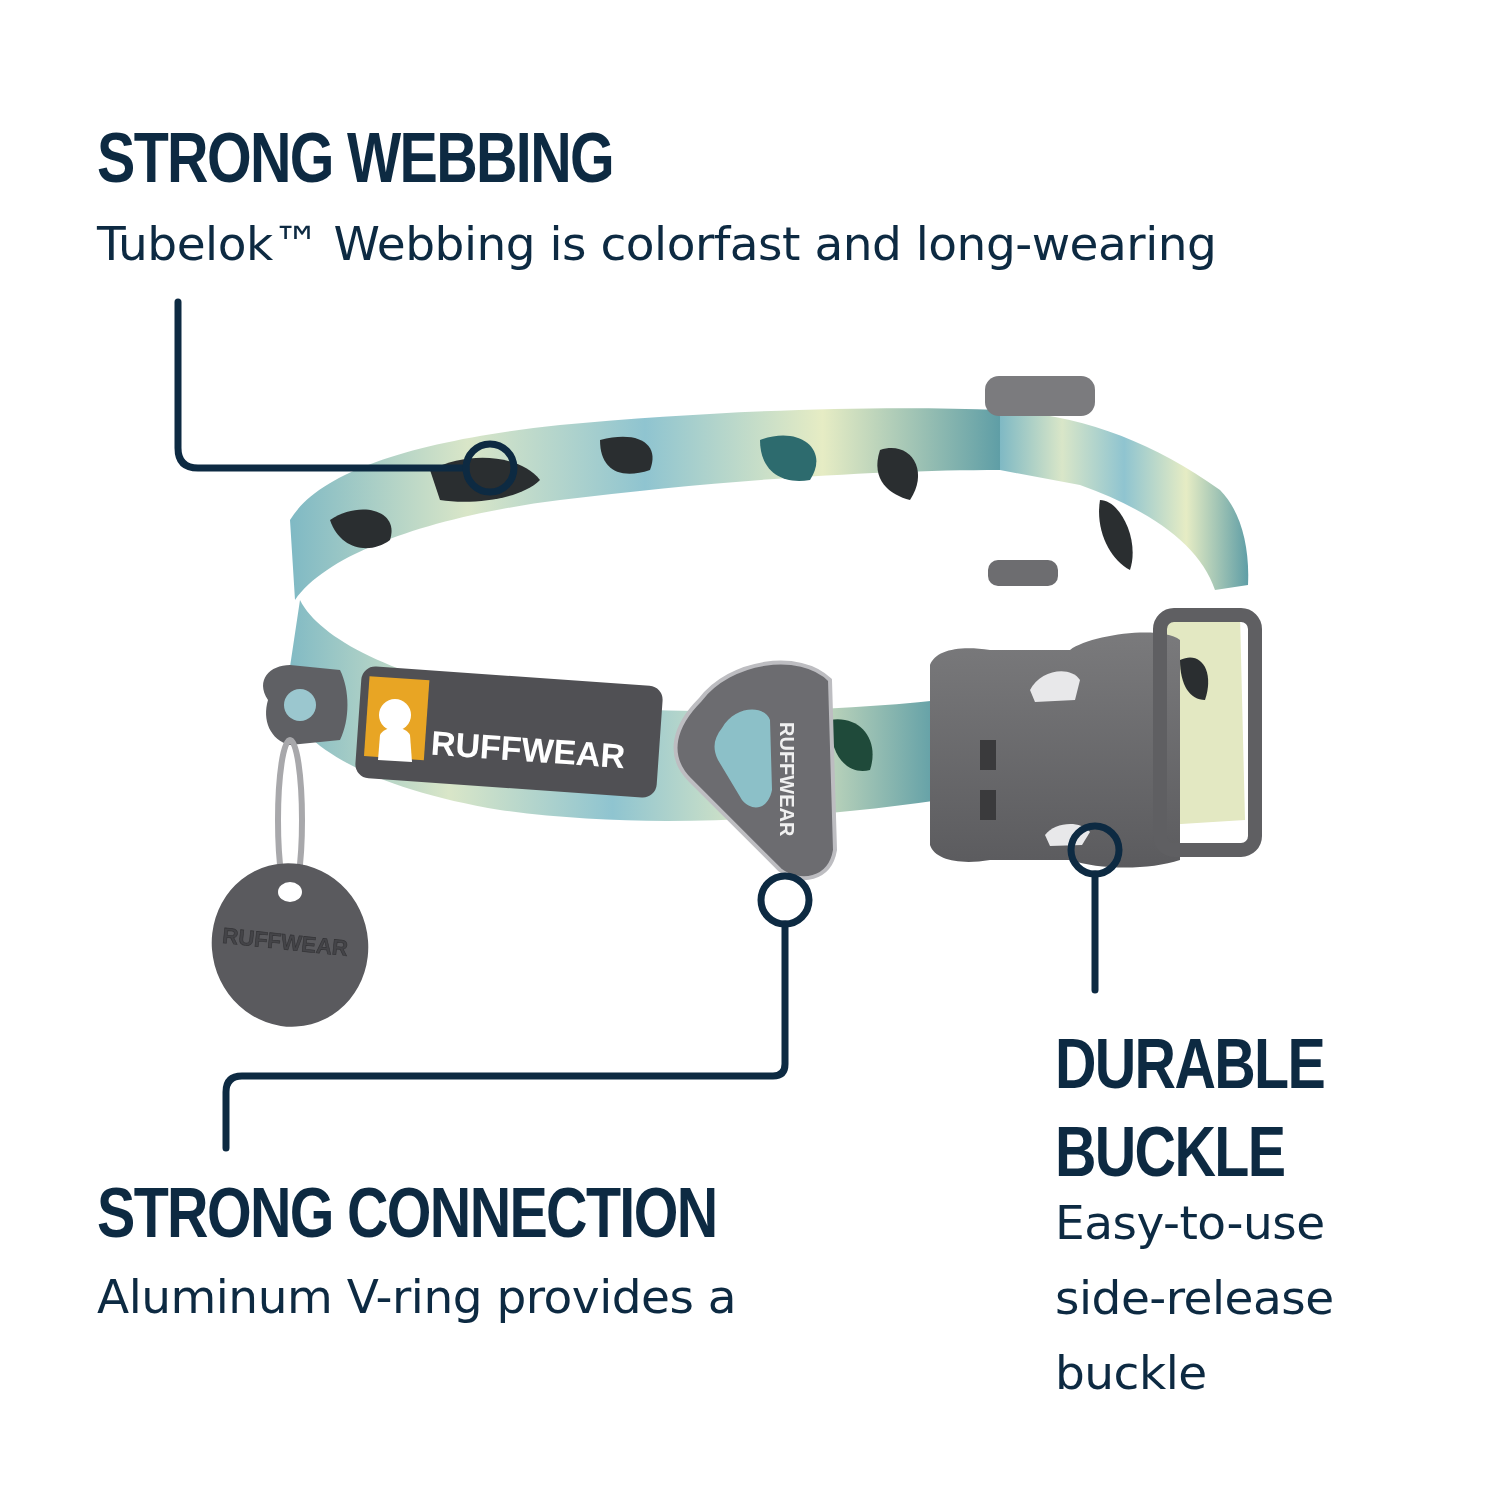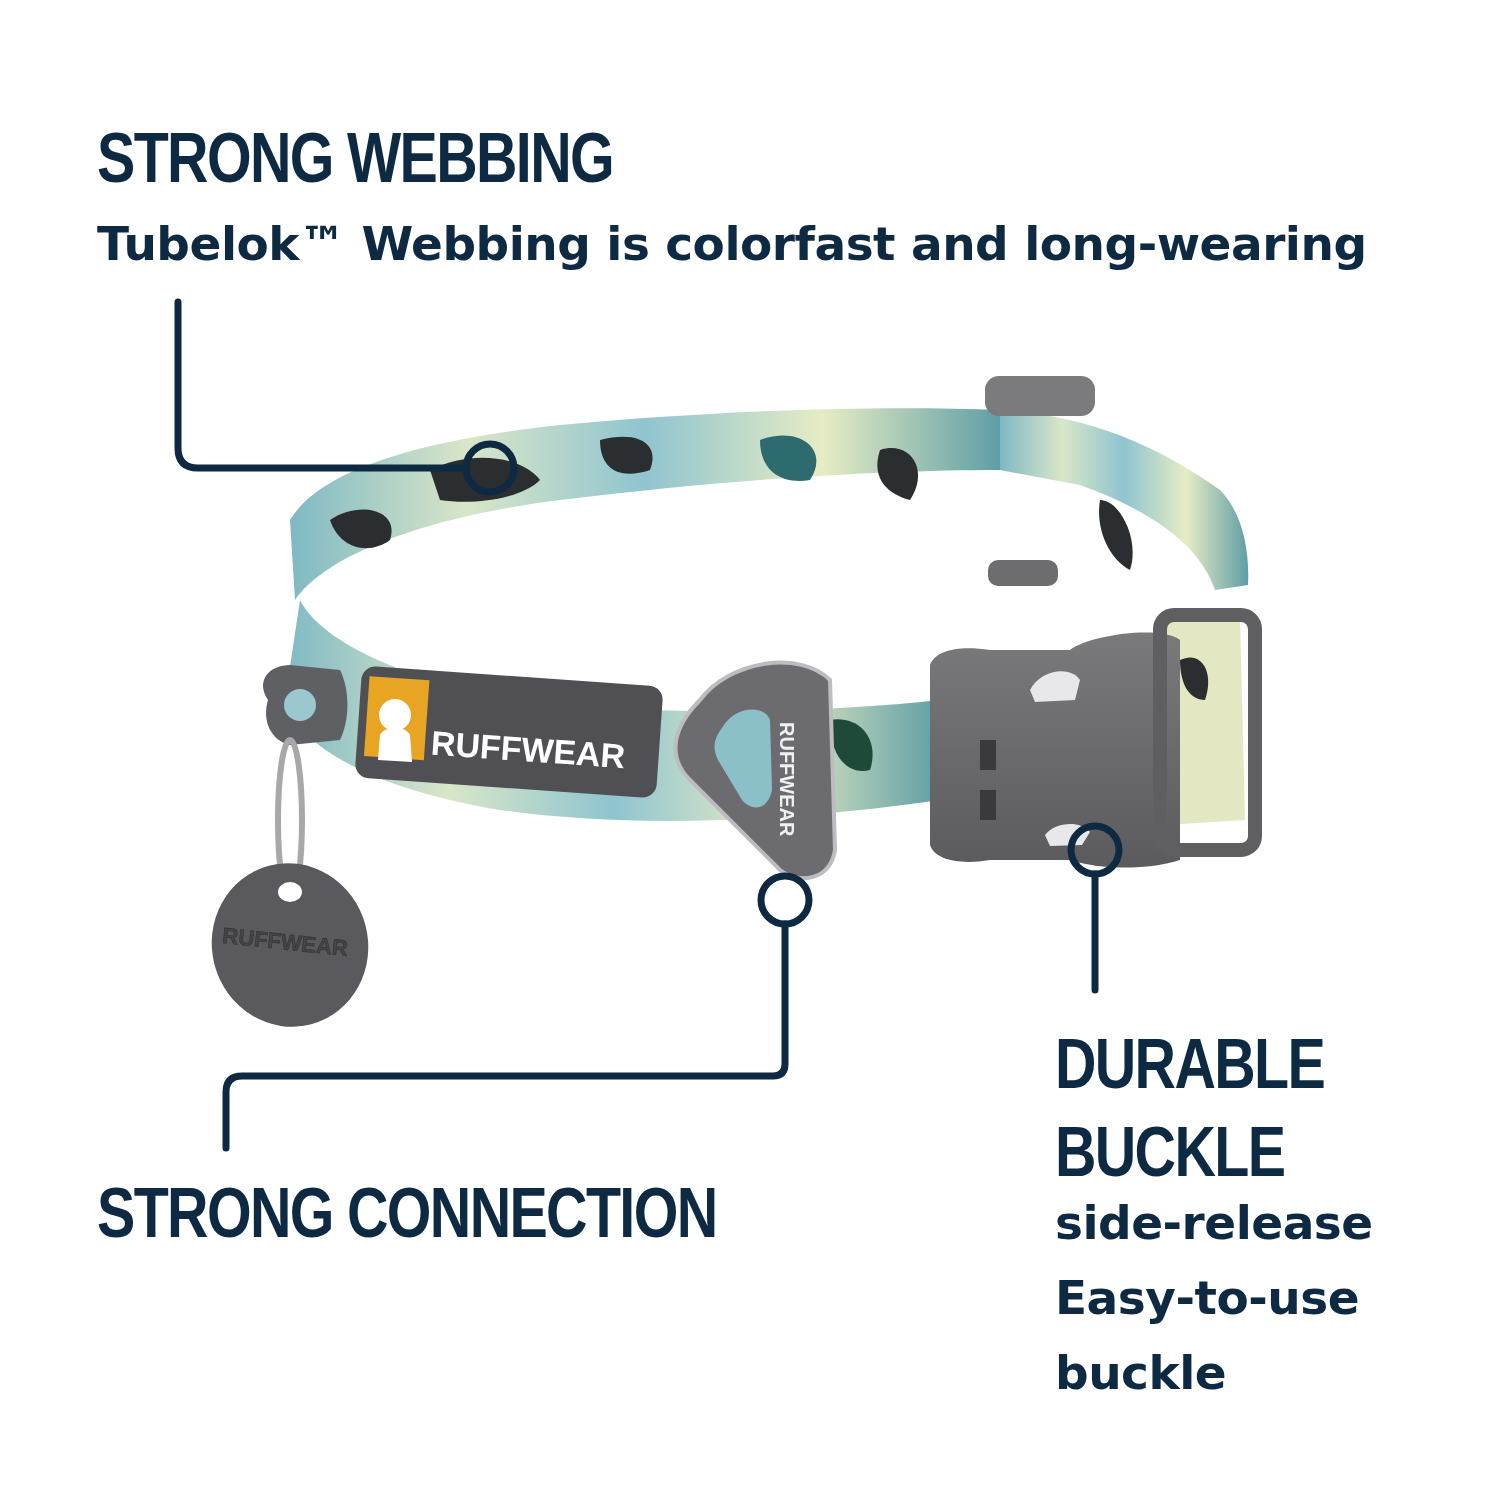--- a/index.html
+++ b/index.html
@@ -2,21 +2,21 @@
 <html><head>
 <meta charset="utf-8">
 <style>
   html, body { margin: 0; padding: 0; background: #ffffff; }
   body { width: 1500px; height: 1500px; position: relative; overflow: hidden;
          font-family: "Liberation Sans", "DejaVu Sans", sans-serif; color: #0d2a42; }
   .heading { position: absolute; margin: 0; font-family: "Liberation Sans", sans-serif;
              font-weight: bold; font-size: 70px; letter-spacing: -2px; line-height: 1;
              color: #0d2a42; transform: scaleX(0.82); transform-origin: left top; white-space: nowrap; }
   .body-text { position: absolute; margin: 0; font-family: "DejaVu Sans", sans-serif;
-               font-weight: bold; font-size: 47px; line-height: 1; color: #0d2a42; white-space: nowrap;
+               font-weight: normal; font-size: 47px; line-height: 1; color: #0d2a42; white-space: nowrap;
                letter-spacing: -0.5px; }
   .stack { white-space: normal; }
   .stack span { display: block; }
   svg.art { position: absolute; left: 0; top: 0; }
 </style>
 </head>
 <body>
 
 <svg class="art" width="1500" height="1500" viewBox="0 0 1500 1500">
   <defs>
@@ -103,23 +103,24 @@
     <path d="M1095,874 L1095,990"></path>
     <circle cx="1095" cy="850" r="24"></circle>
   </g>
 </svg>
 
 <h2 class="heading" style="left:97px; top:123px;">STRONG WEBBING</h2>
 <p class="body-text" style="left:97px; top:220px;">Tubelok™ Webbing is colorfast and long-wearing</p>
 
 <h2 class="heading" style="left:97px; top:1178px;">STRONG CONNECTION</h2>
 <p class="body-text stack" style="left:97px; top:1273px; line-height:75px; margin-top:-14px;">
+  <span>Aluminum V-ring provides a</span>
 </p>
 
 <h2 class="heading stack" style="left:1055px; top:1020px; line-height:88px; white-space:normal;">
   <span>DURABLE</span>
   <span>BUCKLE</span>
 </h2>
 <p class="body-text stack" style="left:1055px; top:1185px; line-height:75px;">
+  <span>Easy-to-use</span>
   <span>side-release</span>
-  <span>Easy-to-use</span>
   <span>buckle</span>
 </p>
 
 </body></html>

